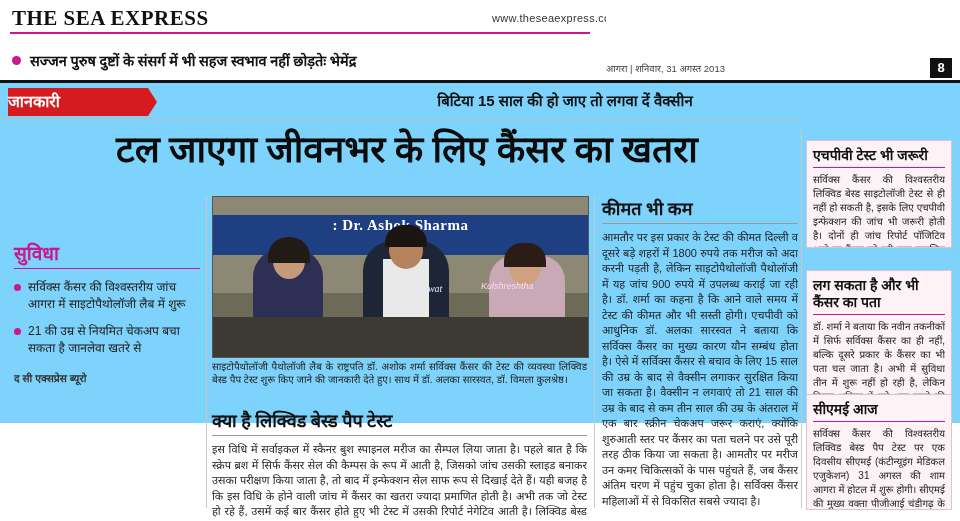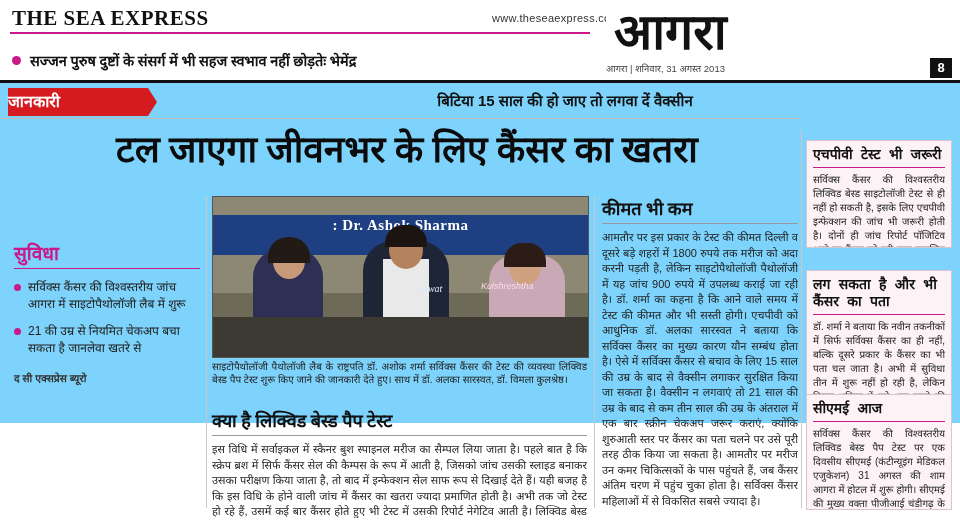--- a/index.html
+++ b/index.html
@@ -116,41 +116,40 @@
   .vrule{position:absolute;background:#c9c9c9;width:1px;}
 
   
   .col-keemat{position:absolute;left:602px;top:196px;width:196px;}
   .sec-title{font-family:"Liberation Serif", serif;font-weight:bold;font-size:18px;color:#111;}
   .sec-rule{height:1px;background:#999;margin:3px 0 6px 0;}
   .body-txt{font-size:11px;line-height:15.5px;color:#1d1d1d;text-align:justify;}
 
   
   .rbox{position:absolute;left:806px;width:146px;background:#fdf3f7;border:1px solid #dcc3d2;padding:6px;box-sizing:border-box;}
-  .rbox-title{font-family:Liberation Mono, monospace;font-weight:bold;font-size:14px;color:#111;line-height:17px;}
+  .rbox-title{font-family:Liberation Sans, sans-serif;font-weight:bold;font-size:14px;color:#111;line-height:17px;}
   .rbox-rule{height:1px;background:#c9198a;margin:3px 0 5px 0;}
   .rbox-txt{font-size:10px;line-height:14px;color:#1d1d1d;text-align:justify;}
 
   
   .col-liquid{position:absolute;left:212px;top:408px;width:375px;}
 </style>
 </head>
 <body>
 
 <div class="page">
 
   <div class="masthead">
     <div class="mast-title">THE SEA EXPRESS</div>
     <div class="mast-rule"></div>
     <div class="mast-url">www.theseaexpress.com</div>
     <div class="mast-bullet"></div>
     <div class="mast-sub">सज्जन पुरुष दुष्टों के संसर्ग में भी सहज स्वभाव नहीं छोड़तेः भेमेंद्र</div>
 
     <div class="logo-box">
-      <div class="logo-agra">आगरा</div>
     </div>
     <div class="date-line">आगरा | शनिवार, 31 अगस्त 2013</div>
     <div class="page-num">8</div>
     <div class="mast-bottom-rule"></div>
   </div>
 
   <div class="band">
     <div class="band-tag">जानकारी</div>
     <div class="band-text">बिटिया 15 साल की हो जाए तो लगवा दें वैक्सीन</div>
   </div>

